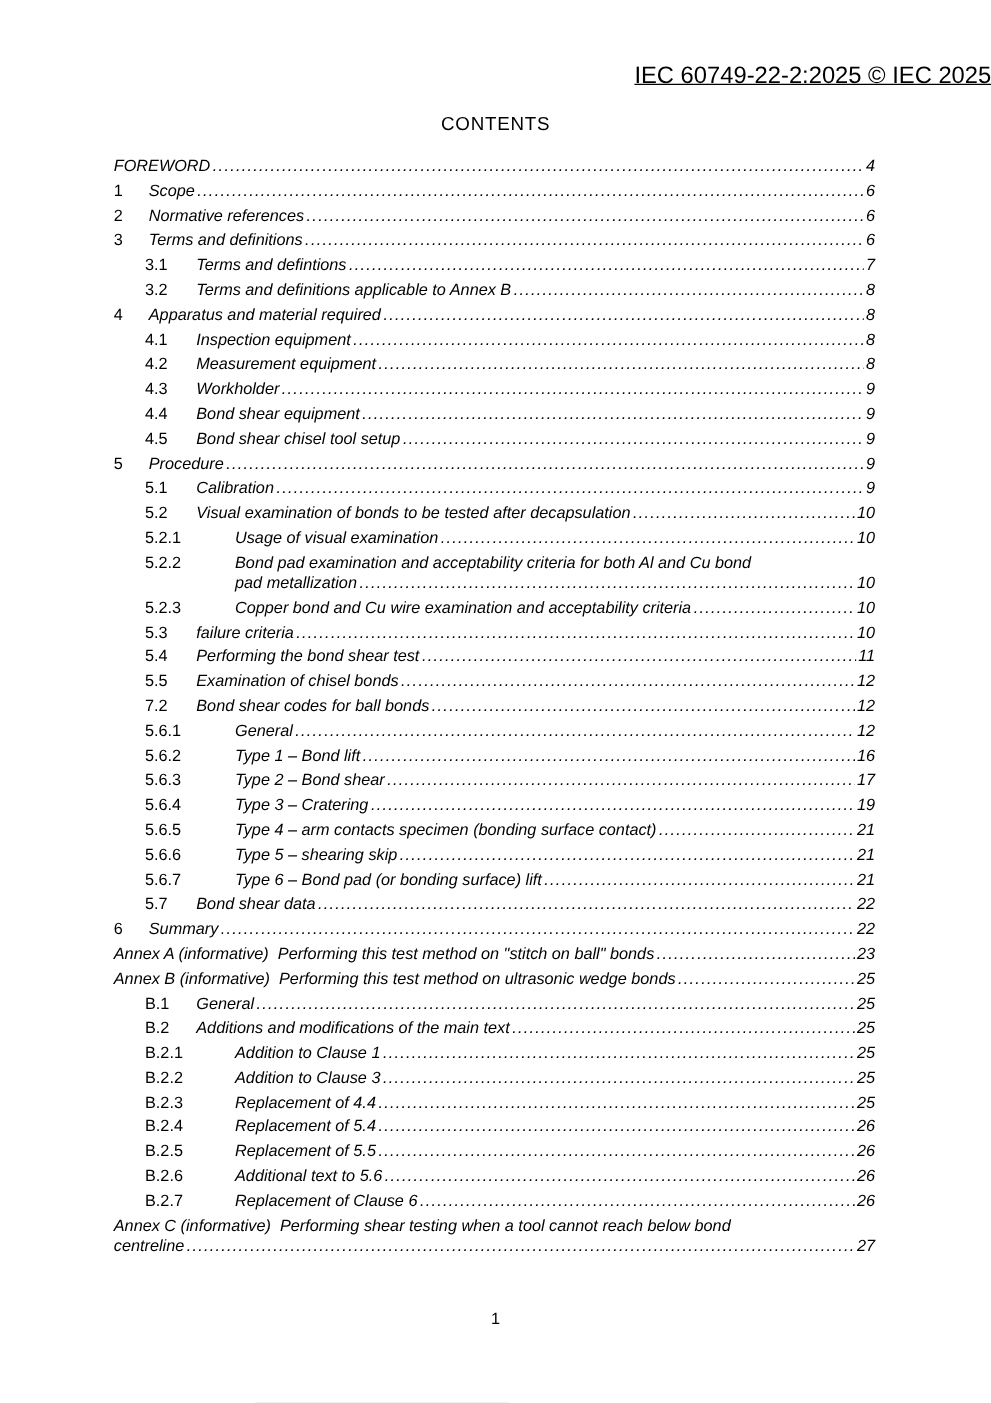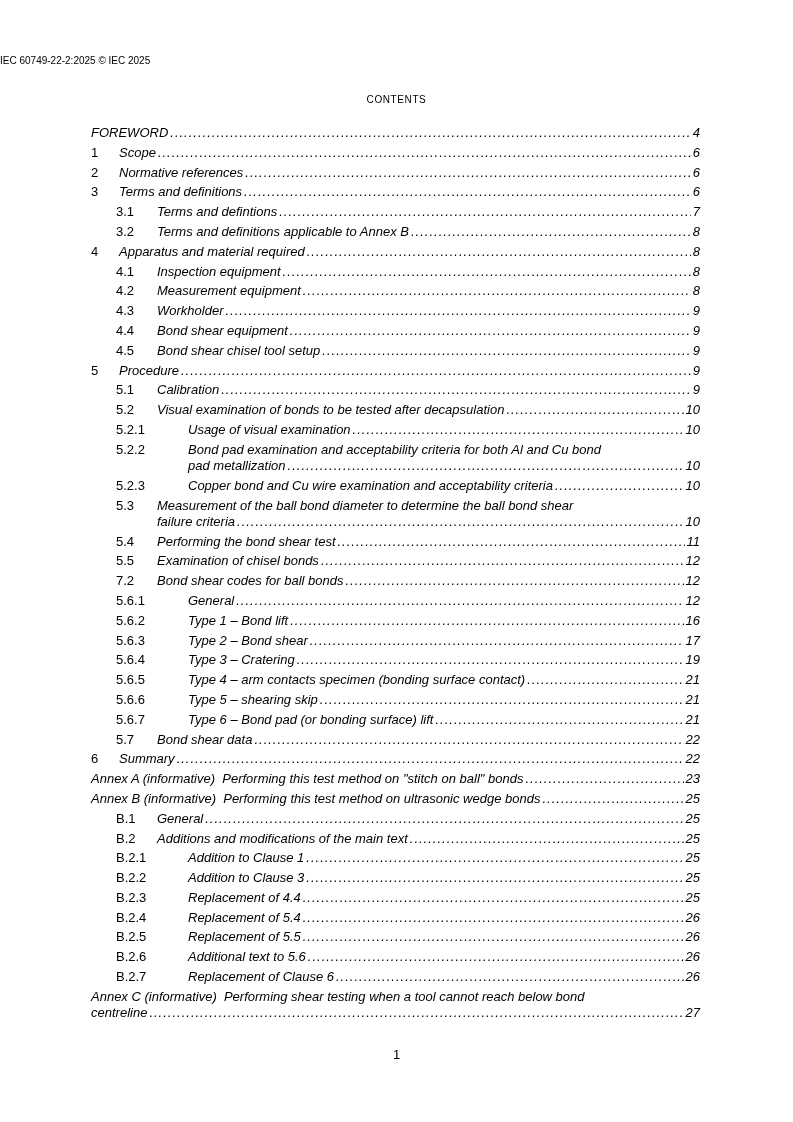--- a/index.html
+++ b/index.html
@@ -10,31 +10,32 @@
     margin: 0 auto;
     background: #ffffff;
     font-family: "Liberation Sans", sans-serif;
     color: #000000;
     overflow: hidden;
   }
   .doc-header {
     position: absolute;
     top: 53px; left: 0;
     width: 100%;
-    text-align: left;
-    font-size: 10px;
+    text-align: right;
+    font-size: 19px;
     line-height: 16px;
     white-space: pre;
+    text-decoration: underline;
   }
   .doc-title {
     position: absolute;
     top: 91px; left: 0;
     width: 100%;
     text-align: center;
-    font-size: 10px;
+    font-size: 15px;
     line-height: 18px;
     letter-spacing: 0.6px;
   }
   .toc {
     position: absolute;
     top: 125px;
     left: 91px;
     width: 609px;
     font-size: 13px;
   }
@@ -238,23 +239,20 @@
         <span class="toc-num">5.2.3</span>
         <div class="toc-line">
           <span class="toc-text">Copper bond and Cu wire examination and acceptability criteria</span>
           <span class="toc-dots"></span>
           <span class="toc-page">10</span>
         </div>
       </div>
       <div class="toc-entry lvl2">
         <span class="toc-num">5.3</span>
         <div class="toc-line">
-          <span class="toc-text">Measurement of the ball bond diameter to determine the ball bond shear</span>
-        </div>
-        <div class="toc-line">
           <span class="toc-text">failure criteria</span>
           <span class="toc-dots"></span>
           <span class="toc-page">10</span>
         </div>
       </div>
       <div class="toc-entry lvl2">
         <span class="toc-num">5.4</span>
         <div class="toc-line">
           <span class="toc-text">Performing the bond shear test</span>
           <span class="toc-dots"></span>

